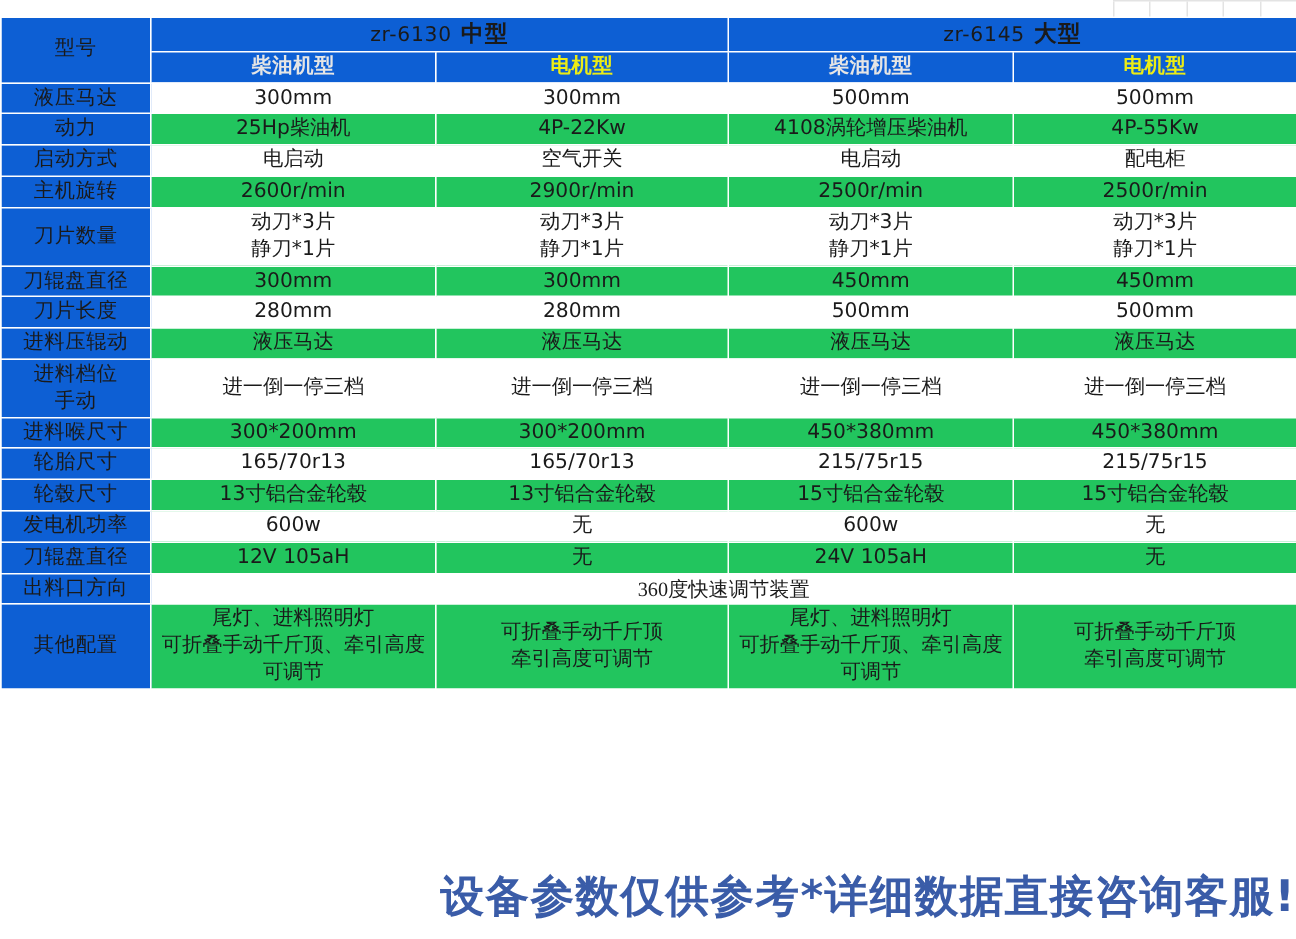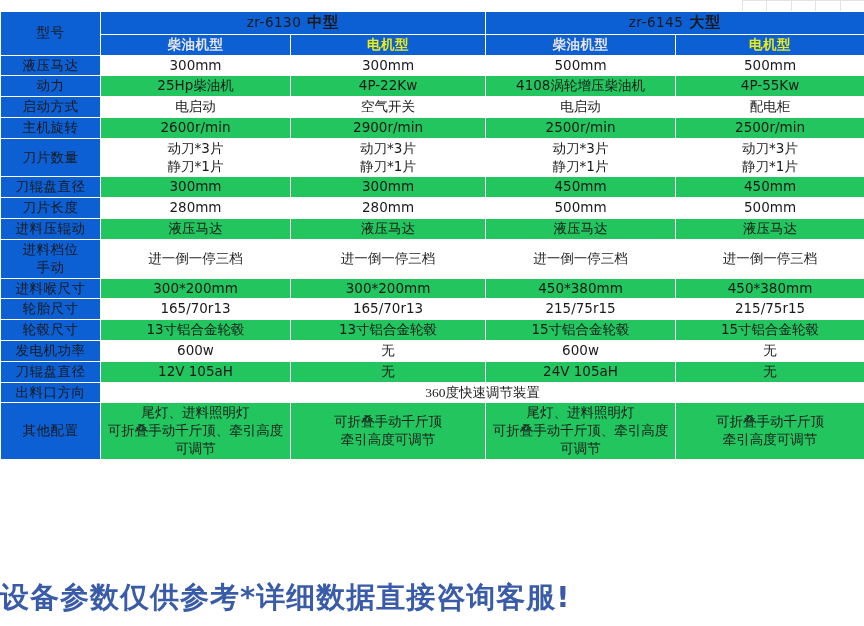--- a/index.html
+++ b/index.html
@@ -122,21 +122,21 @@
     font-size: 13.5px;
     font-family: Liberation Serif, serif;
   }
 
   
   .banner {
     position: absolute;
     left: 0;
     top: 578px;
     width: 864px;
-    text-align: left;
+    text-align: right;
     font-size: 29px;
     font-weight: bold;
     color: #3a5ca8;
     letter-spacing: 1px;
     font-family: "DejaVu Sans", "Liberation Sans", sans-serif;
   }
 </style>
 </head>
 <body>
 

